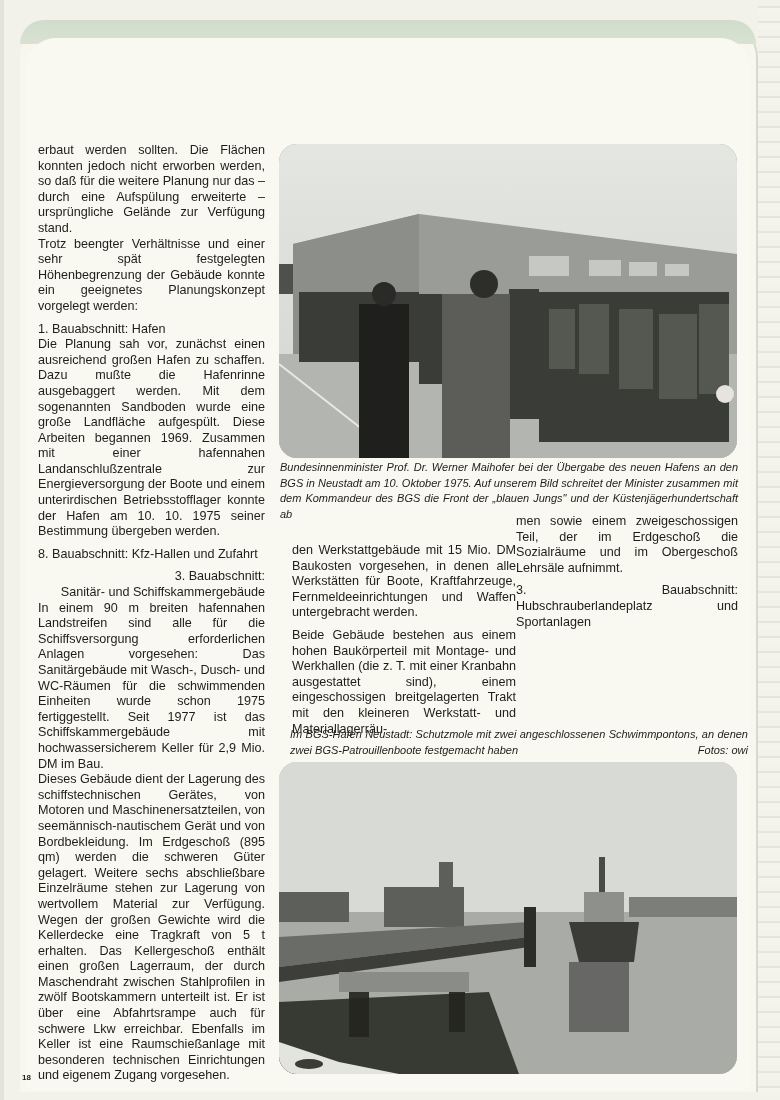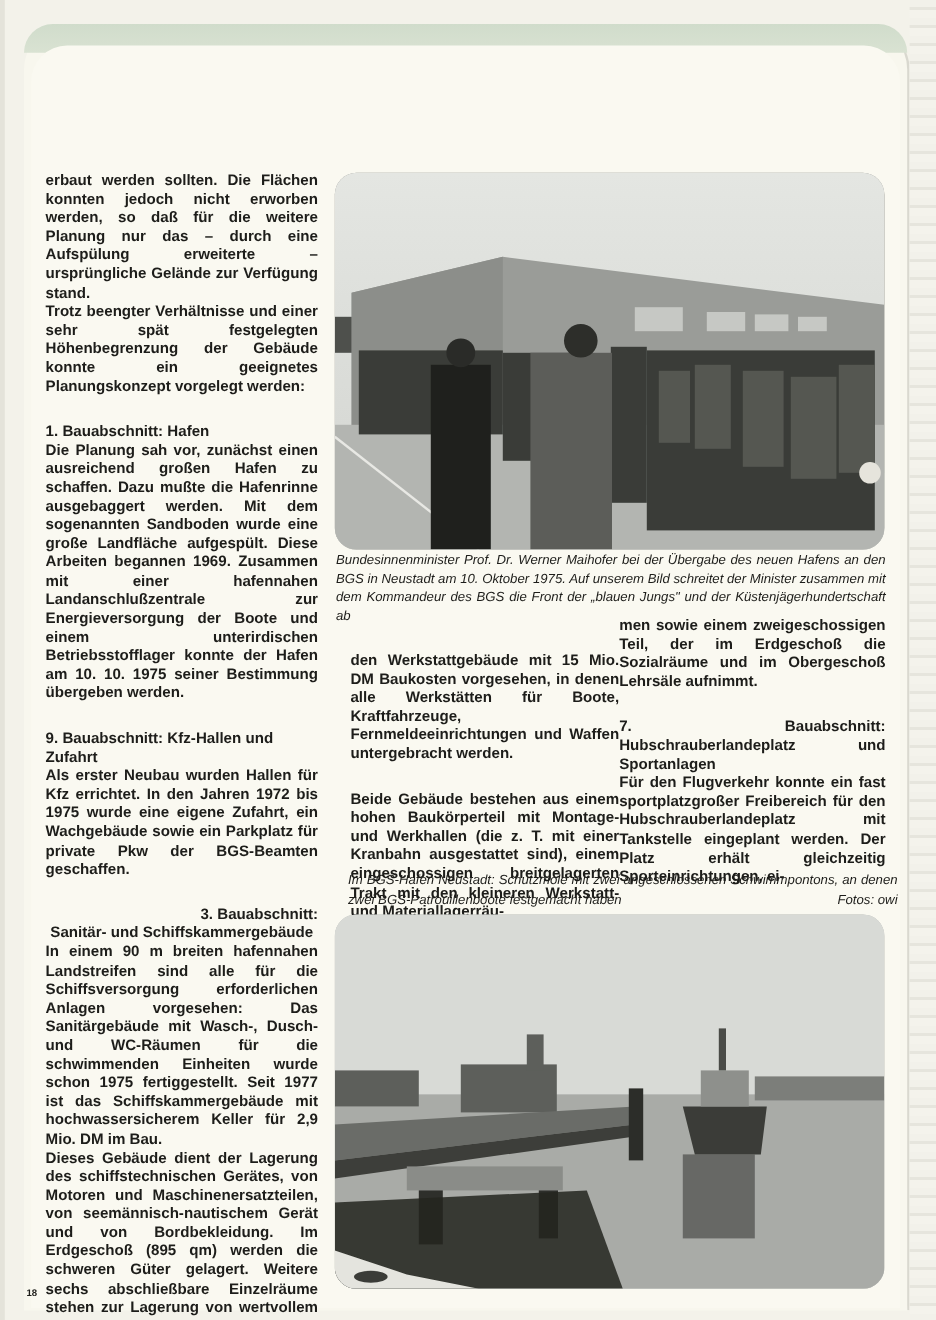--- a/index.html
+++ b/index.html
@@ -8,22 +8,22 @@
   .sheet { position:absolute; left:20px; top:20px; width:736px; height:1072px;
            background:#f8f7ee; border-radius:38px 38px 0 0; border-right:2px solid #d9d8cf; }
   .band { position:absolute; left:20px; top:20px; width:736px; height:24px;
           background:linear-gradient(#d0dccb,#d9e2d2); border-radius:38px 38px 0 0; }
   .inner { position:absolute; left:26px; top:38px; width:724px; height:1052px;
            background:#faf9f1; border-radius:30px 30px 0 0; }
   .lmark { position:absolute; left:0; top:0; width:4px; height:1100px; background:#e4e3da; }
   .rnoise { position:absolute; right:0; top:0; width:22px; height:1100px;
             background:repeating-linear-gradient(180deg,#f2f1ea 0 6px,#e6e5dd 6px 8px,#f4f3ec 8px 15px); }
   .col { position:absolute; font-size:12.6px; line-height:15.6px; text-align:justify; }
-  .col p { margin:0 0 0 0;font-weight:bold; }
-  .col .gap { margin-top:22px; }
+  .col p { margin:0 0 0 0; }
+  .col .gap { margin-top:7px; }
   .col1 { left:38px; top:143px; width:227px; }
   .col2 { left:292px; top:543px; width:224px; }
   .col3 { left:516px; top:514px; width:222px; }
   .photo { position:absolute; overflow:hidden; border-radius:18px; }
   .photo1 { left:279px; top:144px; width:458px; height:314px; background:#8d8f8b; }
   .photo2 { left:279px; top:762px; width:458px; height:312px; background:#b9bbb7; }
   .cap { position:absolute; font-style:italic; font-size:11px; line-height:15.6px; text-align:justify; }
   .cap1 { left:280px; top:460px; width:458px; }
   .cap2 { left:290px; top:727px; width:458px; }
   .cap2 .credit { float:right; }
@@ -36,24 +36,23 @@
 <div class="rnoise"></div>
 <div class="sheet"></div>
 <div class="band"></div>
 <div class="inner"></div>
 
 <div class="col col1">
   <p>erbaut werden sollten. Die Flächen konnten jedoch nicht erworben werden, so daß für die weitere Planung nur das – durch eine Aufspülung erweiterte – ursprüngliche Gelände zur Verfügung stand.</p>
   <p>Trotz beengter Verhältnisse und einer sehr spät festgelegten Höhenbegrenzung der Gebäude konnte ein geeignetes Planungskonzept vorgelegt werden:</p>
   <p class="gap" style="text-align:left">1. Bauabschnitt: Hafen</p>
   <p>Die Planung sah vor, zunächst einen ausreichend großen Hafen zu schaffen. Dazu mußte die Hafenrinne ausgebaggert werden. Mit dem sogenannten Sandboden wurde eine große Landfläche aufgespült. Diese Arbeiten begannen 1969. Zusammen mit einer hafennahen Landanschlußzentrale zur Energieversorgung der Boote und einem unterirdischen Betriebsstofflager konnte der Hafen am 10. 10. 1975 seiner Bestimmung übergeben werden.</p>
-  <p class="gap" style="text-align:left">9. Bauabschnitt: Kfz-Hallen und Zufahrt</p>
-  <p>Als erster Neubau wurden Hallen für Kfz errichtet. In den Jahren 1972 bis 1975 wurde eine eigene Zufahrt, ein Wachgebäude sowie ein Parkplatz für private Pkw der BGS-Beamten geschaffen.</p>
+  <p class="gap" style="text-align:left">8. Bauabschnitt: Kfz-Hallen und Zufahrt</p>
   <p class="gap" style="text-align:right">3. Bauabschnitt:</p>
-  <p style="text-align:center">Sanitär- und Schiffskammergebäude</p>
+  <p style="text-align:right">Sanitär- und Schiffskammergebäude</p>
   <p>In einem 90 m breiten hafennahen Landstreifen sind alle für die Schiffsversorgung erforderlichen Anlagen vorgesehen: Das Sanitärgebäude mit Wasch-, Dusch- und WC-Räumen für die schwimmenden Einheiten wurde schon 1975 fertiggestellt. Seit 1977 ist das Schiffskammergebäude mit hochwassersicherem Keller für 2,9 Mio. DM im Bau.</p>
   <p>Dieses Gebäude dient der Lagerung des schiffstechnischen Gerätes, von Motoren und Maschinenersatzteilen, von seemännisch-nautischem Gerät und von Bordbekleidung. Im Erdgeschoß (895 qm) werden die schweren Güter gelagert. Weitere sechs abschließbare Einzelräume stehen zur Lagerung von wertvollem Material zur Verfügung. Wegen der großen Gewichte wird die Kellerdecke eine Tragkraft von 5 t erhalten. Das Kellergeschoß enthält einen großen Lagerraum, der durch Maschendraht zwischen Stahlprofilen in zwölf Bootskammern unterteilt ist. Er ist über eine Abfahrtsrampe auch für schwere Lkw erreichbar. Ebenfalls im Keller ist eine Raumschießanlage mit besonderen technischen Einrichtungen und eigenem Zugang vorgesehen.</p>
 
 </div>
 
 <div class="pagenum">18</div>
 
 <div class="photo photo1">
   <svg width="458" height="314" viewBox="0 0 458 314">
     <defs>
@@ -94,22 +93,21 @@
 </div>
 <div class="cap cap1">Bundesinnenminister Prof. Dr. Werner Maihofer bei der Übergabe des neuen Hafens an den BGS in Neustadt am 10. Oktober 1975. Auf unserem Bild schreitet der Minister zusammen mit dem Kommandeur des BGS die Front der „blauen Jungs" und der Küstenjägerhundertschaft ab</div>
 
 <div class="col col2">
   <p>den Werkstattgebäude mit 15 Mio. DM Baukosten vorgesehen, in denen alle Werkstätten für Boote, Kraftfahrzeuge, Fernmeldeeinrichtungen und Waffen untergebracht werden.</p>
   <p class="gap">Beide Gebäude bestehen aus einem hohen Baukörperteil mit Montage- und Werkhallen (die z. T. mit einer Kranbahn ausgestattet sind), einem eingeschossigen breitgelagerten Trakt mit den kleineren Werkstatt- und Materiallagerräu-</p>
 </div>
 
 <div class="col col3">
   <p>men sowie einem zweigeschossigen Teil, der im Erdgeschoß die Sozialräume und im Obergeschoß Lehrsäle aufnimmt.</p>
-  <p class="gap">7. Bauabschnitt: Hubschrauberlandeplatz und Sportanlagen</p>
-  <p>Für den Flugverkehr konnte ein fast sportplatzgroßer Freibereich für den Hubschrauberlandeplatz mit Tankstelle eingeplant werden. Der Platz erhält gleichzeitig Sporteinrichtungen, ei-</p>
+  <p class="gap">3. Bauabschnitt: Hubschrauberlandeplatz und Sportanlagen</p>
 </div>
 
 <div class="cap cap2">
   <span>Im BGS-Hafen Neustadt: Schutzmole mit zwei angeschlossenen Schwimmpontons, an denen zwei BGS-Patrouillenboote festgemacht haben</span>
   <span class="credit">Fotos: owi</span>
 </div>
 
 <div class="photo photo2">
   <svg width="458" height="312" viewBox="0 0 458 312">
     <rect width="458" height="312" fill="#cfd1cd"></rect>

